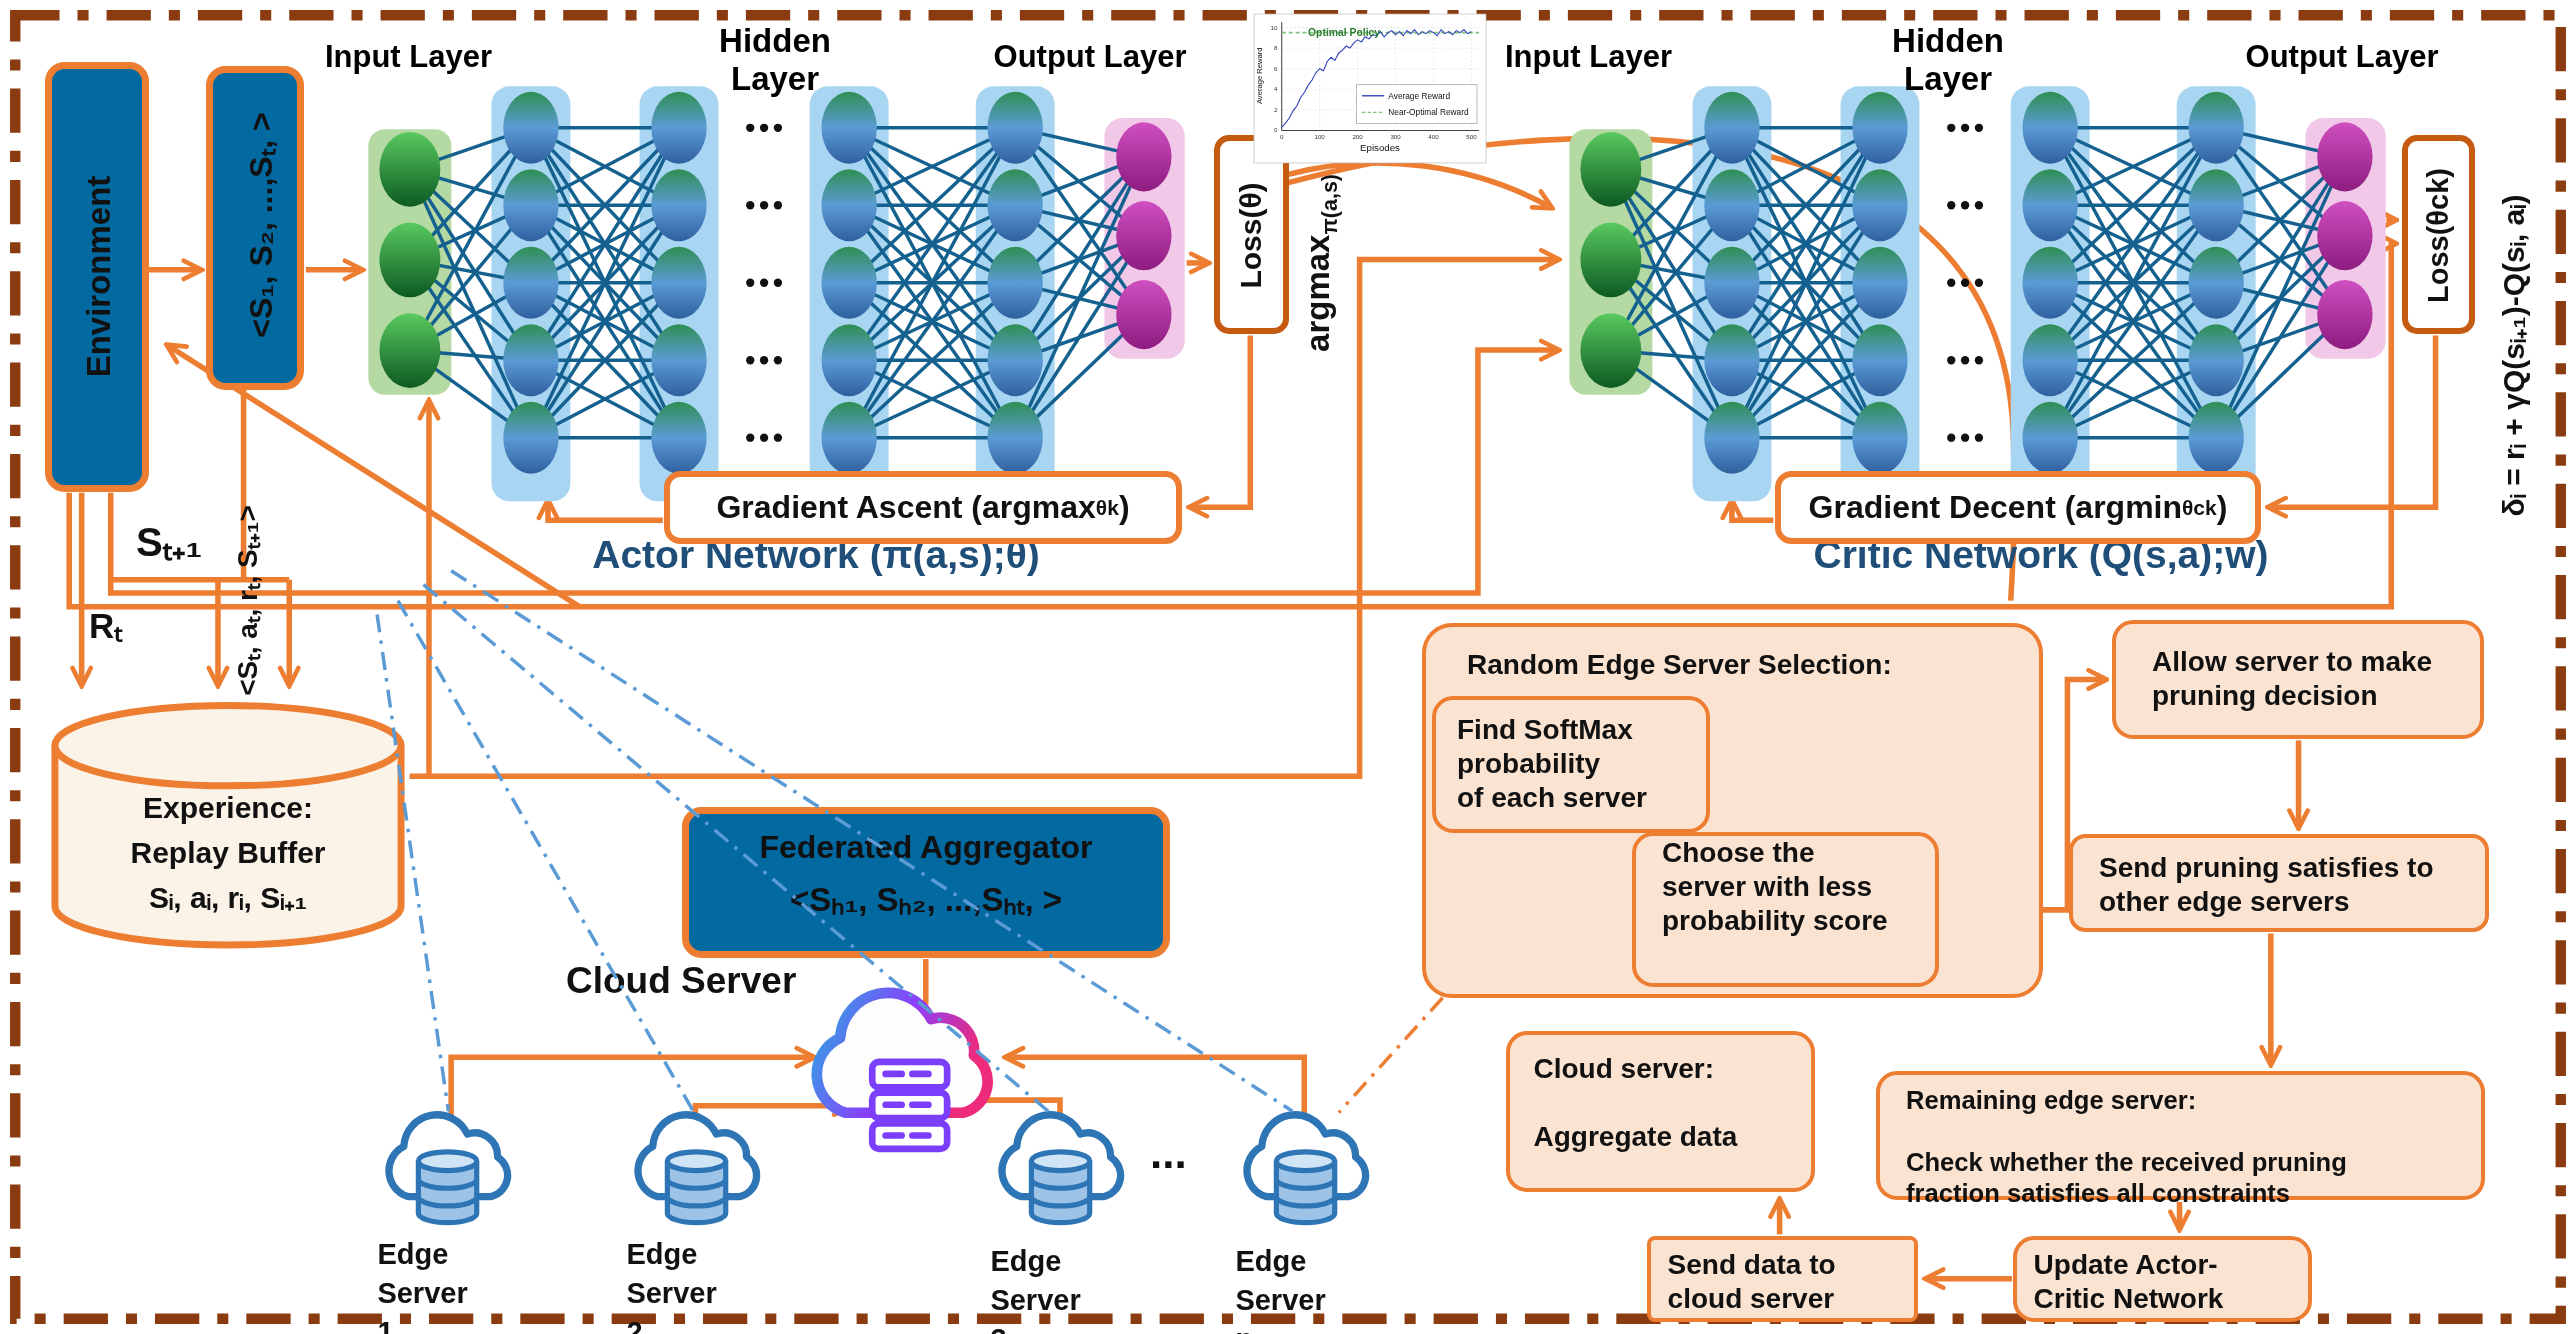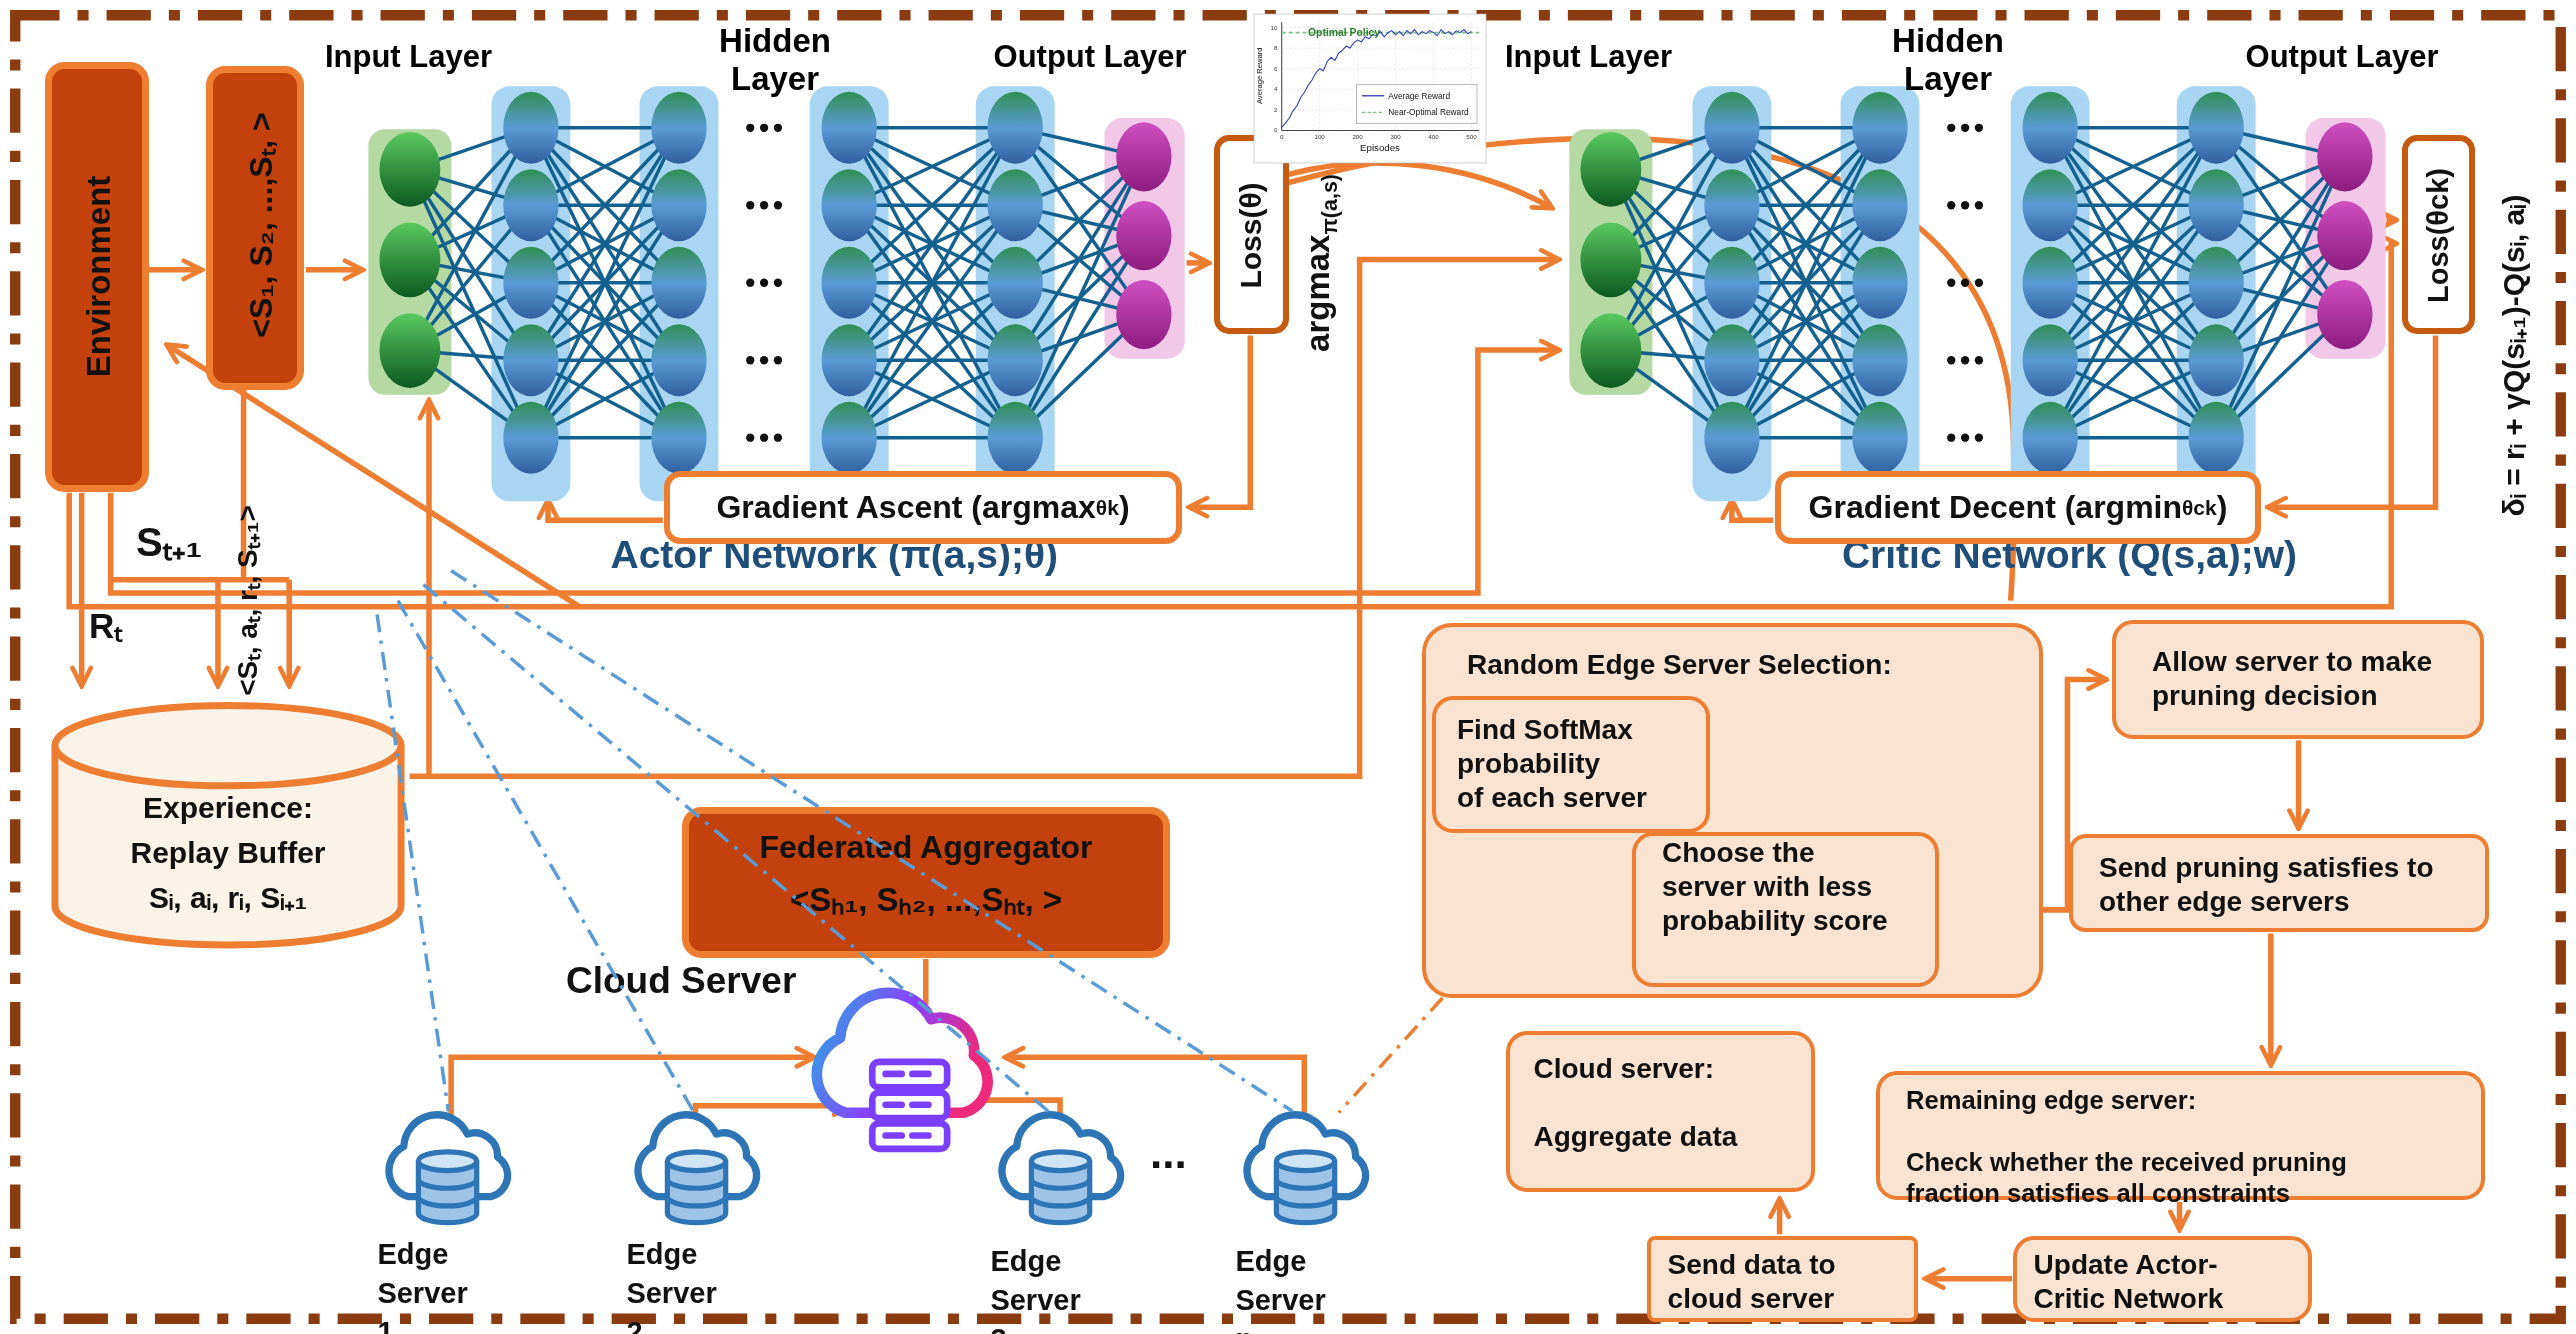--- a/index.html
+++ b/index.html
@@ -2,31 +2,31 @@
 <html style="font-size:11px"><head>
 <meta charset="utf-8">
 <style>
   html,body{margin:0;padding:0;background:#fff;font-family:"Liberation Sans",sans-serif;}
   #stage{position:relative;width:2576px;height:1334px;background:#fff;overflow:hidden;color:#111;}
   .abs{position:absolute;}
   svg{position:absolute;left:0;top:0;overflow:visible;}
   .lbl{font-weight:bold;color:#111;}
   .center{text-align:center;}
   .multiline{white-space:pre-line;}
-  .obox{position:absolute;background:#c2410c;border:7px solid #ed7d31;border-radius:19.4px;box-sizing:border-box;}
+  .obox{position:absolute;background:#0369a1;border:7px solid #ed7d31;border-radius:19.4px;box-sizing:border-box;}
   .lossbox{position:absolute;background:#fff;border:6.2px solid #c55a11;border-radius:15px;box-sizing:border-box;}
   .gbox{position:absolute;background:#fff;border:6.2px solid #ed7d31;border-radius:16.6px;box-sizing:border-box;
         display:flex;align-items:center;justify-content:center;font-weight:bold;font-size:32px;}
   .gbox sub{font-size:21px;}
   .flowbox{position:absolute;background:#fbe3d2;border:4.8px solid #ed7d31;border-radius:21px;box-sizing:border-box;
         font-weight:bold;font-size:28px;line-height:1.22;}
   .vtext{position:absolute;transform:rotate(-90deg);transform-origin:left top;white-space:nowrap;
         font-weight:bold;text-align:center;}
   .vtext sub{font-size:65%;}
-  .nettitle{position:absolute;font-weight:bold;font-size:39px;color:#1f4e79;text-align:right;}
+  .nettitle{position:absolute;font-weight:bold;font-size:39px;color:#1f4e79;text-align:center;}
   .laylbl{position:absolute;font-weight:bold;font-size:31px;text-align:center;color:#000;}
   .edge-label{position:absolute;font-weight:bold;font-size:29px;line-height:1.35;white-space:pre-line;}
 </style>
 </head>
 <body>
 
 <div id="stage">
 
   <svg width="2576" height="1334" viewBox="0 0 3723 1928">
     <rect x="22" y="22" width="3679" height="1884" fill="none" stroke="#8a3c10" stroke-width="15" stroke-dasharray="64 26 16 26"></rect>

